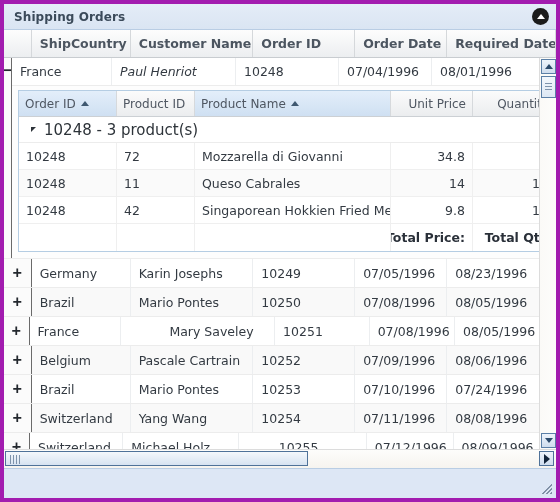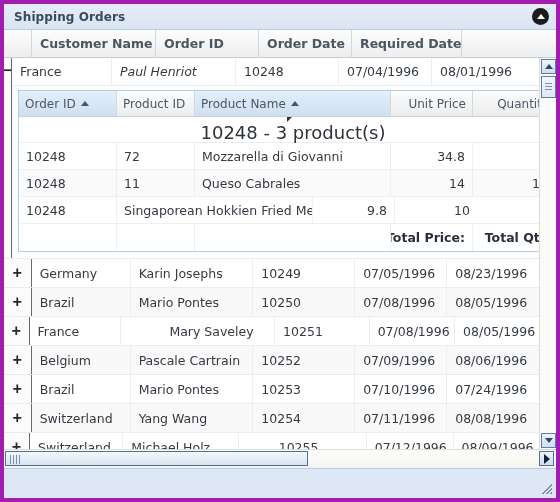--- a/index.html
+++ b/index.html
@@ -138,21 +138,21 @@
     border-left: 4px solid transparent;
     border-right: 4px solid transparent;
     border-bottom: 5px solid #3f5870;
   }
 
   .group-row {
     display: flex; align-items: center;
     height: 26px; background: #ffffff;
     border-bottom: 1px solid #ececec;
     padding-left: 12px;
-    font-size: 18px; color: #2d3339; flex-direction: column;
+    font-size: 15px; color: #2d3339;
   }
   .group-tri {
     width: 0; height: 0; margin-right: 8px;
     border-top: 5px solid #2d3339;
     border-right: 5px solid transparent;
   }
 
   .d-row { display: flex; height: 27px; border-bottom: 1px solid #efefef; background:#fff; }
   .d-row.alt { background: #fafafa; }
   .d-cell {
@@ -266,20 +266,21 @@
     <span class="title">Shipping Orders</span>
     <div class="collapse-btn">
       <i></i>
     </div>
   </div>
 
   <div class="grid-wrap">
 
     <div class="hdr-row">
       <div class="hdr-cell exp" style="width:28px;"></div>
+      <div class="hdr-cell" style="width:100px;">ShipCountry</div>
       <div class="hdr-cell" style="width:124px;">Customer Name</div>
       <div class="hdr-cell" style="width:103px;">Order ID</div>
       <div class="hdr-cell" style="width:93px;">Order Date</div>
       <div class="hdr-cell" style="width:110px;">Required Date</div>
     </div>
 
     <div class="body-area">
 
       <div class="master-row">
         <div class="cell exp" style="width:28px;">−</div>
@@ -327,20 +328,21 @@
               <div class="d-row alt">
                 <div class="d-cell" style="width:98px;">10248</div>
                 <div class="d-cell" style="width:78px;">11</div>
                 <div class="d-cell" style="width:196px;">Queso Cabrales</div>
                 <div class="d-cell rt" style="width:82px;">14</div>
                 <div class="d-cell rt" style="width:82px;border-right:none;">12</div>
               </div>
 
               <div class="d-row">
                 <div class="d-cell" style="width:98px;">10248</div>
+                <div class="d-cell" style="width:78px;">42</div>
                 <div class="d-cell" style="width:196px;">Singaporean Hokkien Fried Mee</div>
                 <div class="d-cell rt" style="width:82px;">9.8</div>
                 <div class="d-cell rt" style="width:82px;border-right:none;">10</div>
               </div>
 
               <div class="d-foot">
                 <div class="d-foot-cell" style="width:98px;"></div>
                 <div class="d-foot-cell" style="width:78px;"></div>
                 <div class="d-foot-cell" style="width:196px;"></div>
                 <div class="d-foot-cell rt" style="width:82px;">Total Price:</div>

